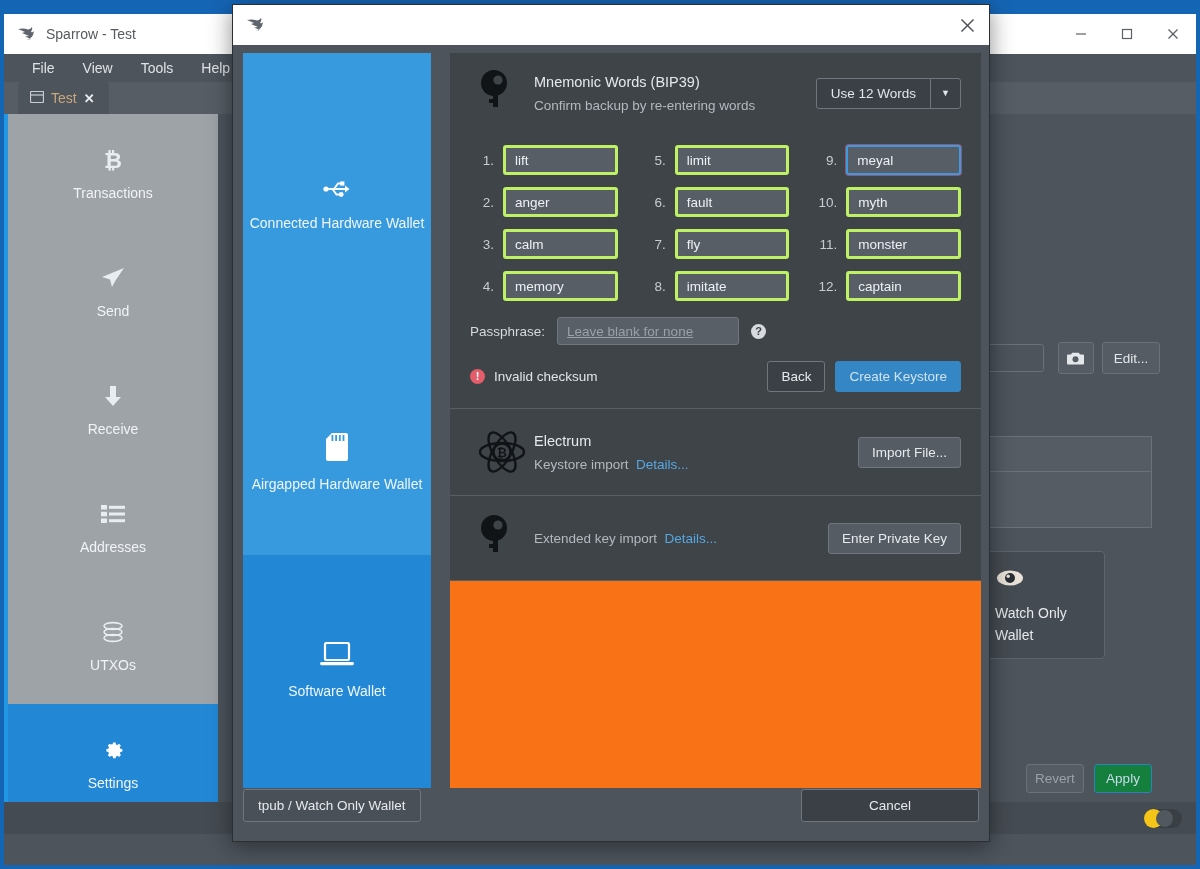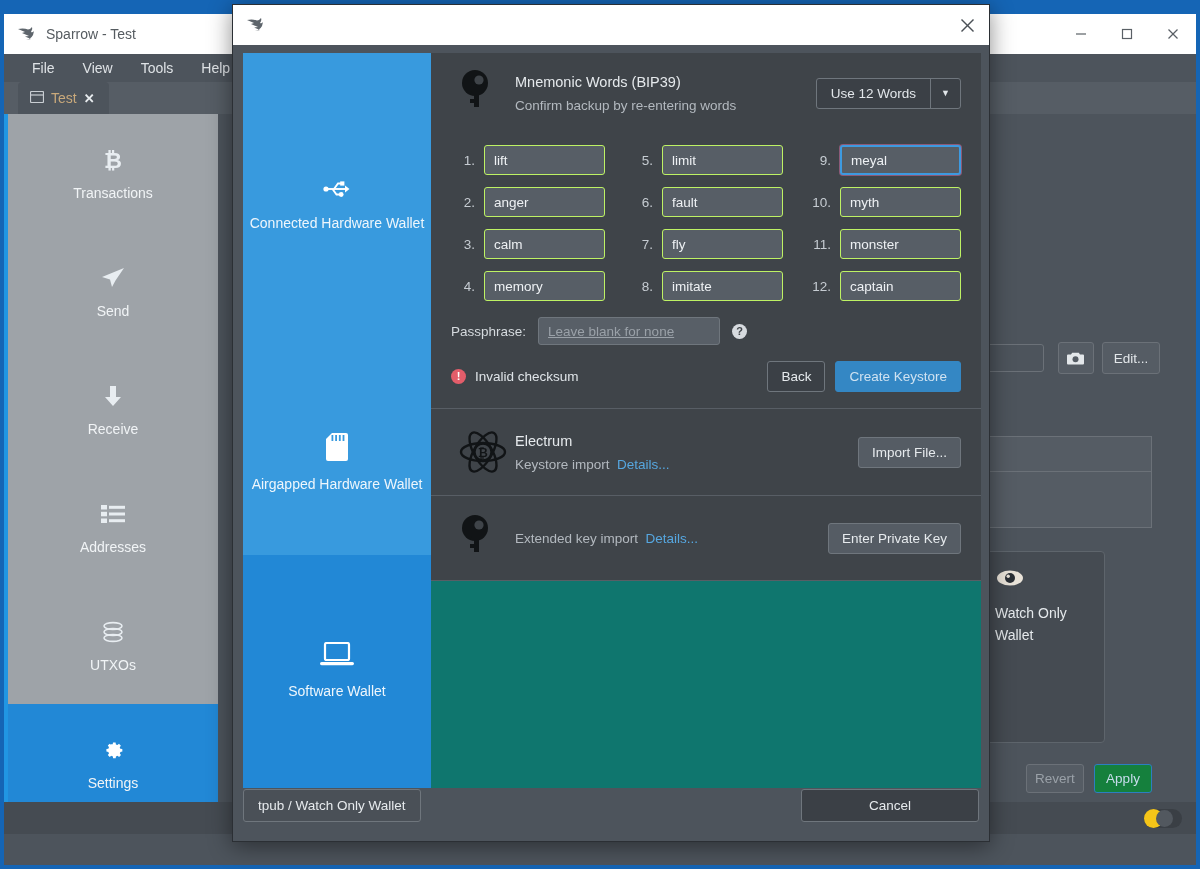--- a/index.html
+++ b/index.html
@@ -133,21 +133,21 @@
   .rail { width: 188px; height: 100%; background: #389ade; position: relative; }
   .rail-item {
     position: absolute; left: 0; width: 188px;
     display:flex; flex-direction: column; align-items:center; justify-content:center; gap: 10px;
     color: #ffffff;
   }
   .rail-item.selected { background: #2288d6; }
   .rail-label { font-size: 14px; text-align: center; line-height: 19px; color: #eef6fc; }
 
   
-  .wiz { flex: 1; background: #0f766e; position: relative; }
+  .wiz { flex: 1; background: #f97316; position: relative; margin-left: 19px; }
 
   .card {
     background: #3f4449; border-top: 1px solid #585e65; border-bottom: 1px solid #585e65;
     position: relative;
   }
   .card-row { display: flex; align-items: center; padding: 14px 20px; }
   .card-icon { width: 64px; display:flex; align-items:center; justify-content:center; }
   .card-text { flex: 1; }
   .card-title { font-size: 14.5px; color: #e5e9ec; margin-bottom: 8px; }
   .card-sub { font-size: 13.5px; color: #b3b9bf; }
@@ -170,21 +170,21 @@
 
   
   .mn-grid {
     display: grid; grid-template-columns: repeat(3, 1fr);
     column-gap: 24px; row-gap: 12px;
     padding: 14px 20px 6px 20px;
   }
   .mn-cell { display: flex; align-items: center; gap: 9px; }
   .mn-num { width: 24px; text-align: right; font-size: 13.5px; color: #c6ccd2; }
   .mn-input {
-    flex: 1; height: 30px; background: #575e66; border: 1px solid #bef264; border-radius: 3px;
+    flex: 1; height: 30px; background: #575e66; border: 3px solid #bef264; border-radius: 3px;
     display: flex; align-items: center; padding: 0 9px;
     font-size: 13.5px; color: #eef1f4;
   }
   .mn-input.focused { border: 2px solid #3d9ae0; box-shadow: 0 0 0 1px #8c5a77; }
 
   .pass-row { display: flex; align-items: center; gap: 12px; padding: 10px 20px 4px 20px; }
   .pass-label { font-size: 13.5px; color: #d5dade; }
   .pass-input {
     width: 182px; height: 28px; background: #585f67; border: 1px solid #6f767d; border-radius: 3px;
     display: flex; align-items: center; padding: 0 9px; font-size: 13.5px; color: #9aa1a8; text-decoration: underline;
@@ -339,21 +339,21 @@
           <svg width="18" height="15" viewBox="0 0 18 15">
                 <path d="M1 3.5h3l1.2-1.7h6.6L13 3.5h3a1 1 0 011 1v8a1 1 0 01-1 1H1a1 1 0 01-1-1v-8a1 1 0 011-1z" fill="#e3e7ea"></path>
                 <circle cx="8.5" cy="8.3" r="3" fill="#555c64"></circle>
               </svg>
         </div>
         <div class="bg-btn" style="left:884px; top:228px; width:58px; height:32px;">Edit...</div>
 
         <div class="bg-box" style="left:744px; top:322px; width:190px; height:36px;"></div>
         <div class="bg-box" style="left:744px; top:358px; width:190px; height:56px; border-top:none;"></div>
 
-        <div class="bg-card" style="left:762px; top:437px; width:125px; height:192px;">
+        <div class="bg-card" style="left:762px; top:437px; width:125px; height:108px;">
           <span>
             <svg width="30" height="20" viewBox="0 0 30 20">
                   <ellipse cx="15" cy="10" rx="13" ry="7.5" fill="#e9e3d9"></ellipse>
                   <circle cx="15" cy="10" r="5" fill="#2a2f35"></circle>
                   <circle cx="13.2" cy="8.2" r="1.7" fill="#e9e3d9"></circle>
                 </svg>
           </span>
           <div class="lbl" style="margin-top:10px;">Watch Only Wallet</div>
         </div>
 

